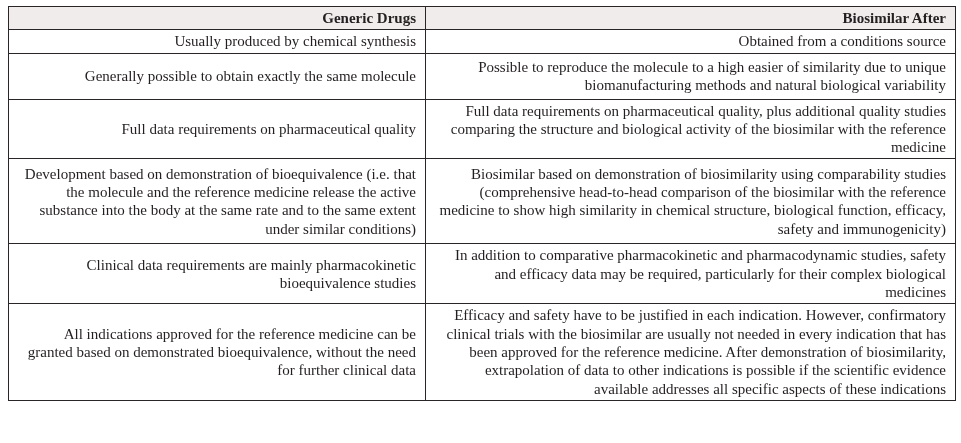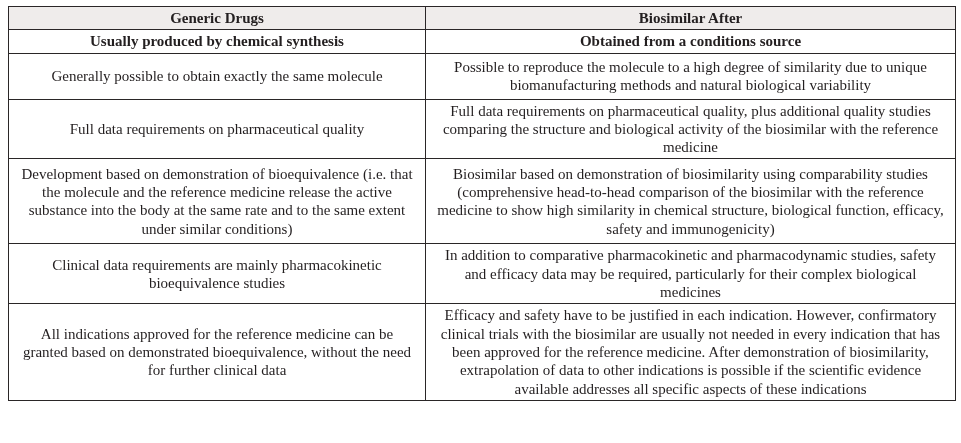--- a/index.html
+++ b/index.html
@@ -24,33 +24,33 @@
     border-collapse: collapse;
     table-layout: fixed;
     font-family: "Liberation Serif", "DejaVu Serif", serif;
     font-size: 15px;
     line-height: 1.22;
     color: var(--text);
     background: var(--cell-bg);
   }
   table.cmp th, table.cmp td {
     border: 1.6px solid var(--border);
-    text-align: center;
+    text-align: right;
     vertical-align: middle;
     padding: 2px 9px;
     overflow: hidden;
   }
   table.cmp th {
     background: var(--header-bg);
     font-weight: bold;
   }
   col.gcol { width: 417px; }
   col.bcol { width: 530px; }
   tr.h-hdr { height: 23px; }
-  tr.h-r0 { height: 23px; font-weight: bold; }
+  tr.h-r0 { height: 23px; }
   tr.h-r1 { height: 46px; }
   tr.h-r2 { height: 47px; }
   tr.h-r3 { height: 57px; }
   tr.h-r4 { height: 85px; }
   tr.h-r5 { height: 56px; margin-left: 46px; }
   tr.h-r6 { height: 93px; }
 </style>
 </head>
 <body>
 
@@ -65,21 +65,21 @@
       <th>Biosimilar After</th>
     </tr>
   </thead>
   <tbody>
     <tr class="h-r0">
       <td>Usually produced by chemical synthesis</td>
       <td>Obtained from a conditions source</td>
     </tr>
     <tr class="h-r1">
       <td>Generally possible to obtain exactly the same molecule</td>
-      <td>Possible to reproduce the molecule to a high degree of similarity due to unique biomanufacturing methods and natural biological variability</td>
+      <td>Possible to reproduce the molecule to a high easier of similarity due to unique biomanufacturing methods and natural biological variability</td>
     </tr>
     <tr class="h-r3">
       <td>Full data requirements on pharmaceutical quality</td>
       <td>Full data requirements on pharmaceutical quality, plus additional quality studies comparing the structure and biological activity of the biosimilar with the reference medicine</td>
     </tr>
     <tr class="h-r4">
       <td>Development based on demonstration of bioequivalence (i.e. that the molecule and the reference medicine release the active substance into the body at the same rate and to the same extent under similar conditions)</td>
       <td>Biosimilar based on demonstration of biosimilarity using comparability studies (comprehensive head-to-head comparison of the biosimilar with the reference medicine to show high similarity in chemical structure, biological function, efficacy, safety and immunogenicity)</td>
     </tr>
     <tr class="h-r5">

